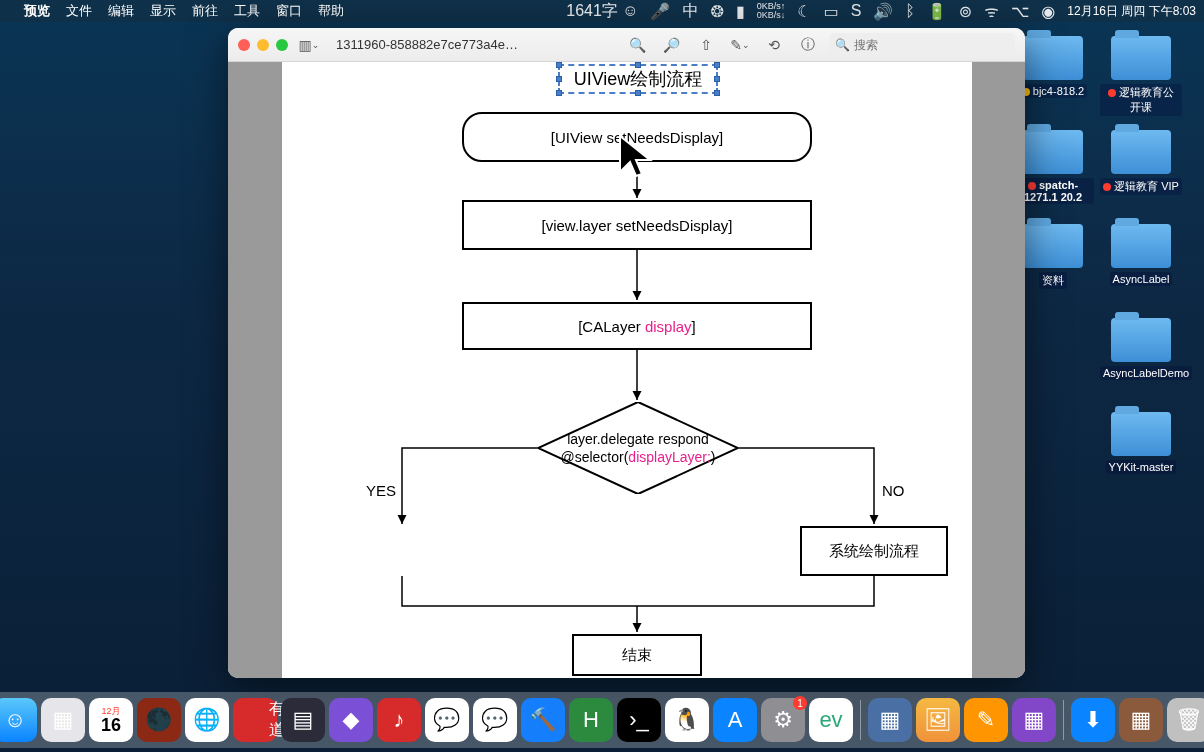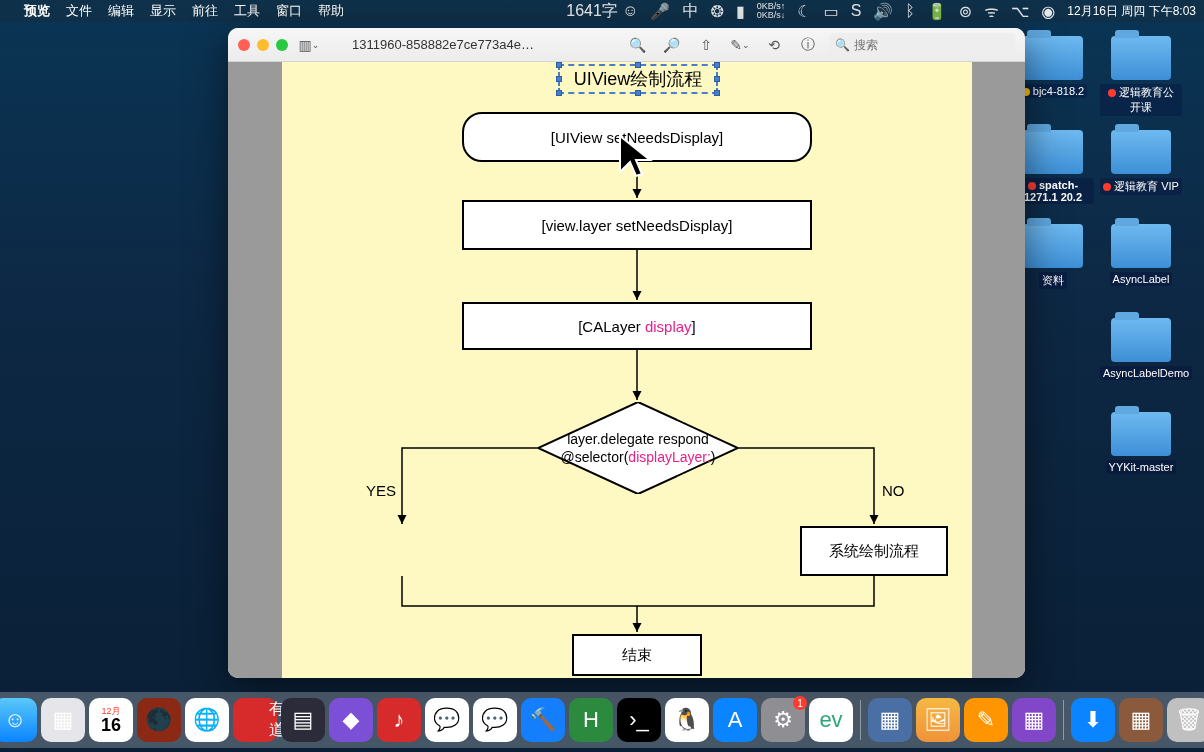--- a/index.html
+++ b/index.html
@@ -13,27 +13,27 @@
 .apple { font-size:14px; }
 .status-icon { opacity:.9; font-size:16px; }
 
 
 .window { position:absolute; left:228px; top:28px; width:797px; height:650px; background:#fff; border-radius:10px; box-shadow: 0 10px 40px rgba(0,0,0,.5); overflow:hidden; }
 .titlebar { height:34px; background:linear-gradient(#f6f6f6,#ececec); border-bottom:1px solid #d5d5d5; display:flex; align-items:center; padding:0 10px; gap:8px; }
 .traffic { display:flex; gap:7px; }
 .dot { width:12px; height:12px; border-radius:50%; }
 .dot.r{background:#ff5f57;} .dot.y{background:#febc2e;} .dot.g{background:#28c840;}
 .tb-btn { width:26px; height:22px; border-radius:4px; display:flex; align-items:center; justify-content:center; color:#555; font-size:14px; }
-.tb-title { flex:0 1 auto; font-size:13px; color:#333; margin:0 22px; white-space:nowrap; overflow:hidden; text-overflow:ellipsis; max-width:200px;}
+.tb-title { flex:0 1 auto; font-size:13px; color:#333; margin:0 6px; white-space:nowrap; overflow:hidden; text-overflow:ellipsis; max-width:200px;}
 .tb-spacer{flex:1;}
 .searchbox { width:186px; height:24px; background:#eee; border-radius:5px; display:flex; align-items:center; padding:0 6px; color:#888; font-size:12px; gap:4px;}
 .searchbox input { border:0; background:transparent; outline:0; font-size:12px; width:100%; color:#333;}
 
 .canvas { position:relative; width:100%; height:calc(100% - 34px); background:#9a9a9a; }
-.page { position:absolute; left:54px; top:0; width:690px; height:616px; background:#fef9c3; }
+.page { position:absolute; left:54px; top:0; width:690px; height:616px; background:#ffffff; }
 
 
 .fc { position:relative; width:100%; height:100%; }
 .fc-title-box { position:absolute; left:276px; top:2px; width:160px; height:30px; border:2px dashed #4a7fc7; display:flex; align-items:center; justify-content:center; font-size:18px; font-weight:500; }
 .fc-title-box .hdl{ position:absolute; width:6px;height:6px;background:#4a7fc7;border:1px solid #2a5fa7;}
 .h-tl{top:-4px;left:-4px;} .h-tr{top:-4px;right:-4px;} .h-bl{bottom:-4px;left:-4px;} .h-br{bottom:-4px;right:-4px;}
 .h-tm{top:-4px;left:50%;transform:translateX(-50%);} .h-bm{bottom:-4px;left:50%;transform:translateX(-50%);}
 .h-ml{top:50%;left:-4px;transform:translateY(-50%);} .h-mr{top:50%;right:-4px;transform:translateY(-50%);}
 
 .rect { position:absolute; border:2px solid #000; background:#fff; display:flex; align-items:center; justify-content:center; font-size:15px; }

